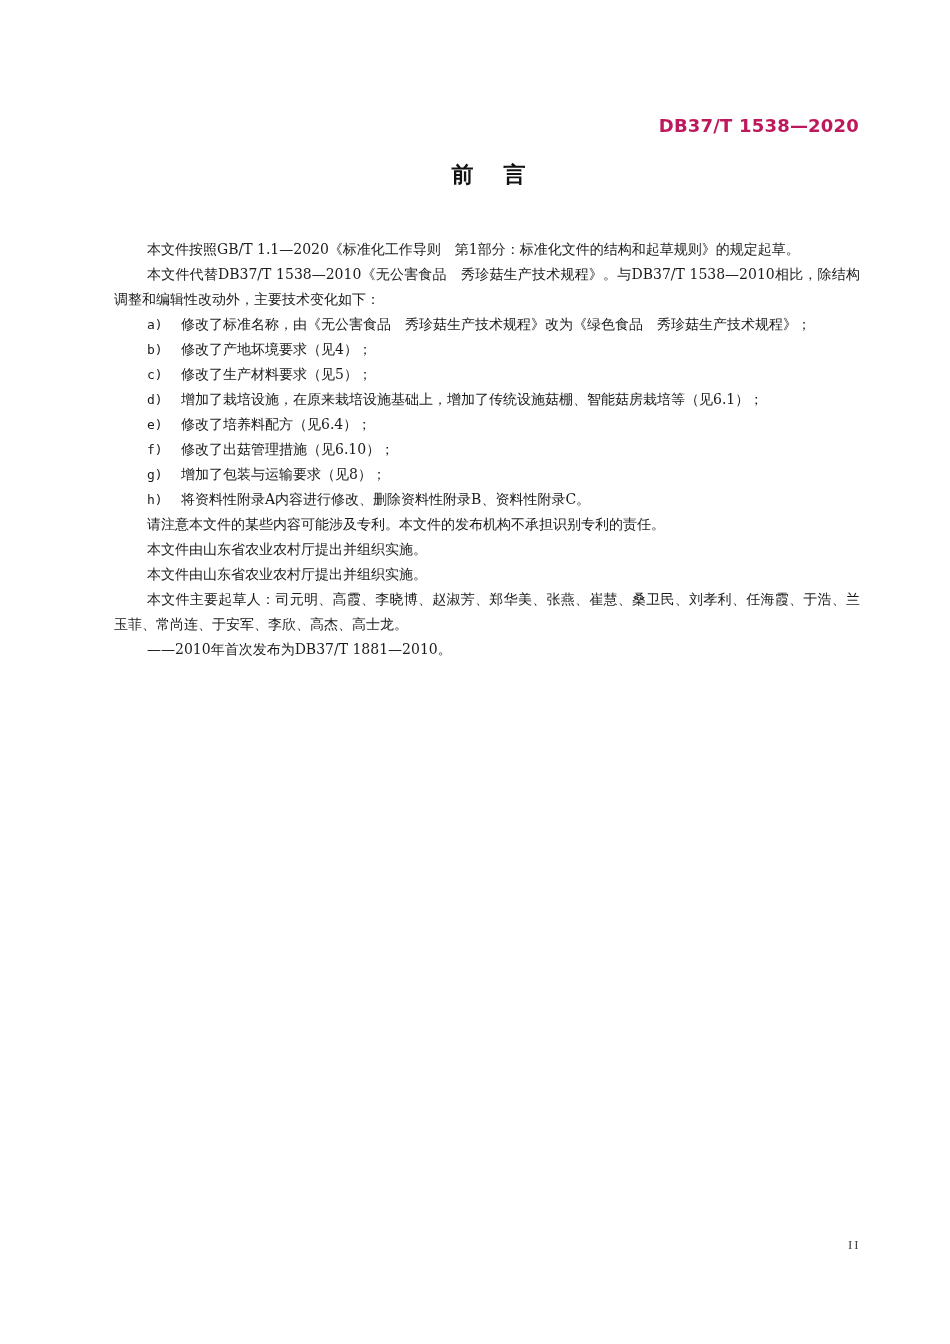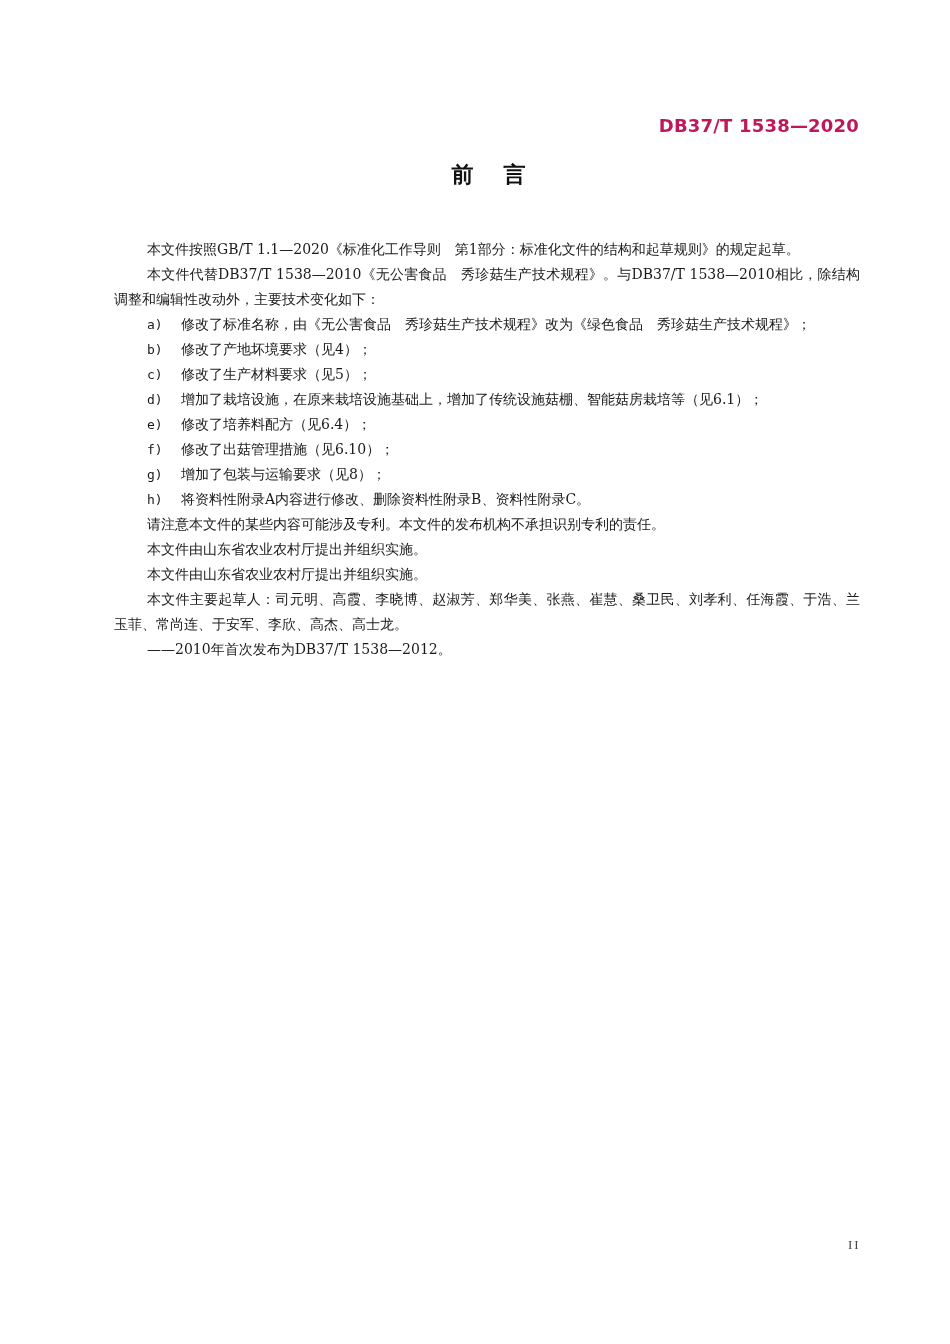--- a/index.html
+++ b/index.html
@@ -131,17 +131,17 @@
       <li class="list-item">
         <span class="list-marker">h)</span>
         <span class="list-text">将资料性附录A内容进行修改、删除资料性附录B、资料性附录C。</span>
       </li>
     </ul>
 
     <p class="para">请注意本文件的某些内容可能涉及专利。本文件的发布机构不承担识别专利的责任。</p>
     <p class="para">本文件由山东省农业农村厅提出并组织实施。</p>
     <p class="para">本文件由山东省农业农村厅提出并组织实施。</p>
     <p class="para">本文件主要起草人：司元明、高霞、李晓博、赵淑芳、郑华美、张燕、崔慧、桑卫民、刘孝利、任海霞、于浩、兰玉菲、常尚连、于安军、李欣、高杰、高士龙。</p>
-    <p class="para">——2010年首次发布为DB37/T 1538—2012。</p>
+    <p class="para">——2010年首次发布为DB37/T 1881—2010。</p>
   </div>
 
   <div class="page-number">II</div>
 </div>
 
 </body></html>

